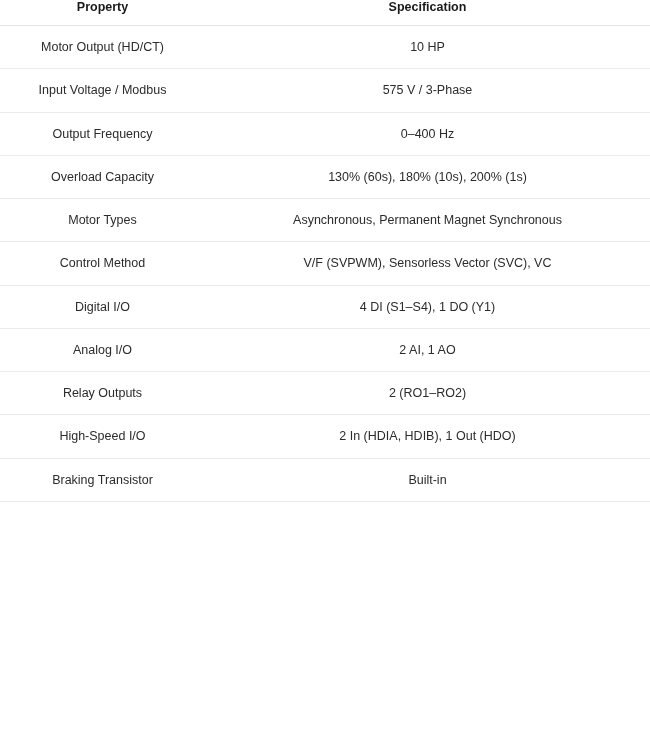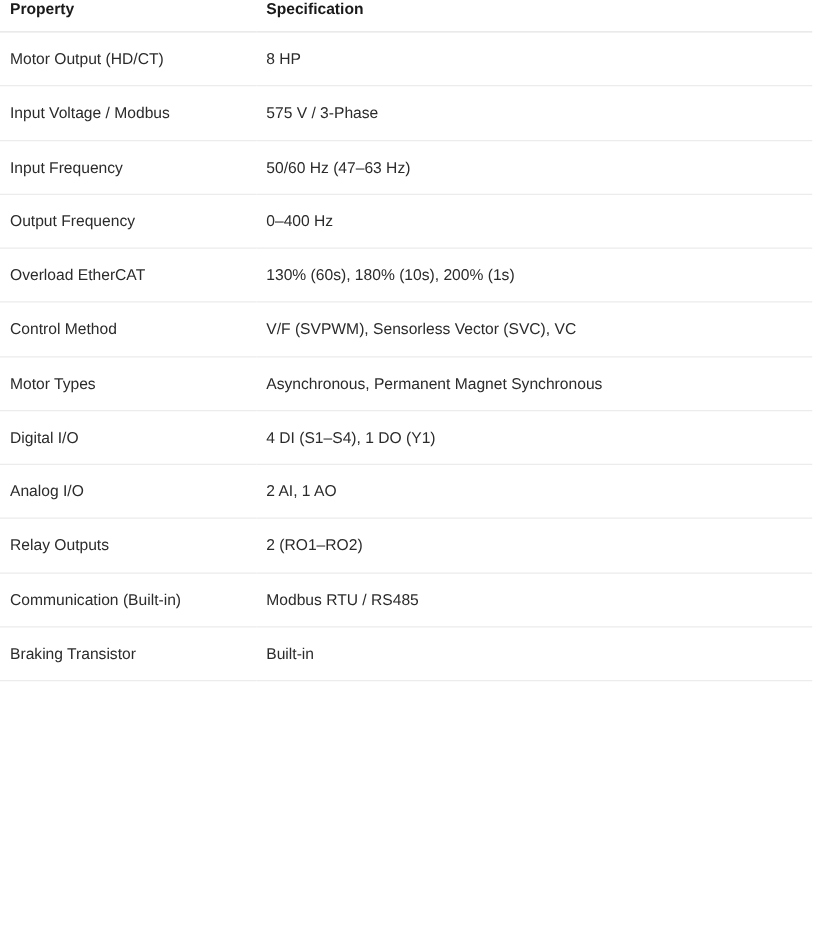--- a/index.html
+++ b/index.html
@@ -16,30 +16,30 @@
   }
   .spec-table {
     width: 650px;
     border-collapse: collapse;
     table-layout: fixed;
   }
   .spec-table col.col-prop { width: 205px; }
   .spec-table col.col-spec { width: 445px; }
 
   .spec-table th {
-    text-align: left;
+    text-align: center;
     font-size: 12.5px;
     font-weight: bold;
     color: #1a1a1a;
     padding: 0 8px 11px 8px;
     border-bottom: 1px solid #e3e3e3;
     vertical-align: bottom;
   }
   .spec-table td {
-    text-align: left;
+    text-align: center;
     font-size: 12.5px;
     font-weight: normal;
     color: #2b2b2b;
     padding: 13px 8px 13px 8px;
     border-bottom: 1px solid #ececec;
     vertical-align: middle;
     line-height: 1.3;
   }
   .spec-table tr:last-child td {
     border-bottom: 1px solid #ececec;
@@ -55,61 +55,57 @@
   </colgroup>
   <thead>
     <tr>
       <th>Property</th>
       <th>Specification</th>
     </tr>
   </thead>
   <tbody>
     <tr>
       <td>Motor Output (HD/CT)</td>
-      <td>8 HP</td>
+      <td>10 HP</td>
     </tr>
     <tr>
       <td>Input Voltage / Modbus</td>
       <td>575 V / 3-Phase</td>
     </tr>
     <tr>
-      <td>Input Frequency</td>
-      <td>50/60 Hz (47–63 Hz)</td>
-    </tr>
-    <tr>
       <td>Output Frequency</td>
       <td>0–400 Hz</td>
     </tr>
     <tr>
-      <td>Overload EtherCAT</td>
+      <td>Overload Capacity</td>
       <td>130% (60s), 180% (10s), 200% (1s)</td>
+    </tr>
+    <tr>
+      <td>Motor Types</td>
+      <td>Asynchronous, Permanent Magnet Synchronous</td>
     </tr>
     <tr>
       <td>Control Method</td>
       <td>V/F (SVPWM), Sensorless Vector (SVC), VC</td>
-    </tr>
-    <tr>
-      <td>Motor Types</td>
-      <td>Asynchronous, Permanent Magnet Synchronous</td>
     </tr>
     <tr>
       <td>Digital I/O</td>
       <td>4 DI (S1–S4), 1 DO (Y1)</td>
     </tr>
     <tr>
       <td>Analog I/O</td>
       <td>2 AI, 1 AO</td>
     </tr>
     <tr>
       <td>Relay Outputs</td>
       <td>2 (RO1–RO2)</td>
     </tr>
     <tr>
-      <td>Communication (Built-in)</td>
-      <td>Modbus RTU / RS485</td>
+      <td>High-Speed I/O</td>
+      <td>2 In (HDIA, HDIB), 1 Out (HDO)</td>
     </tr>
     <tr>
       <td>Braking Transistor</td>
       <td>Built-in</td>
     </tr>
 
   </tbody>
 </table>
 
 </body></html>

